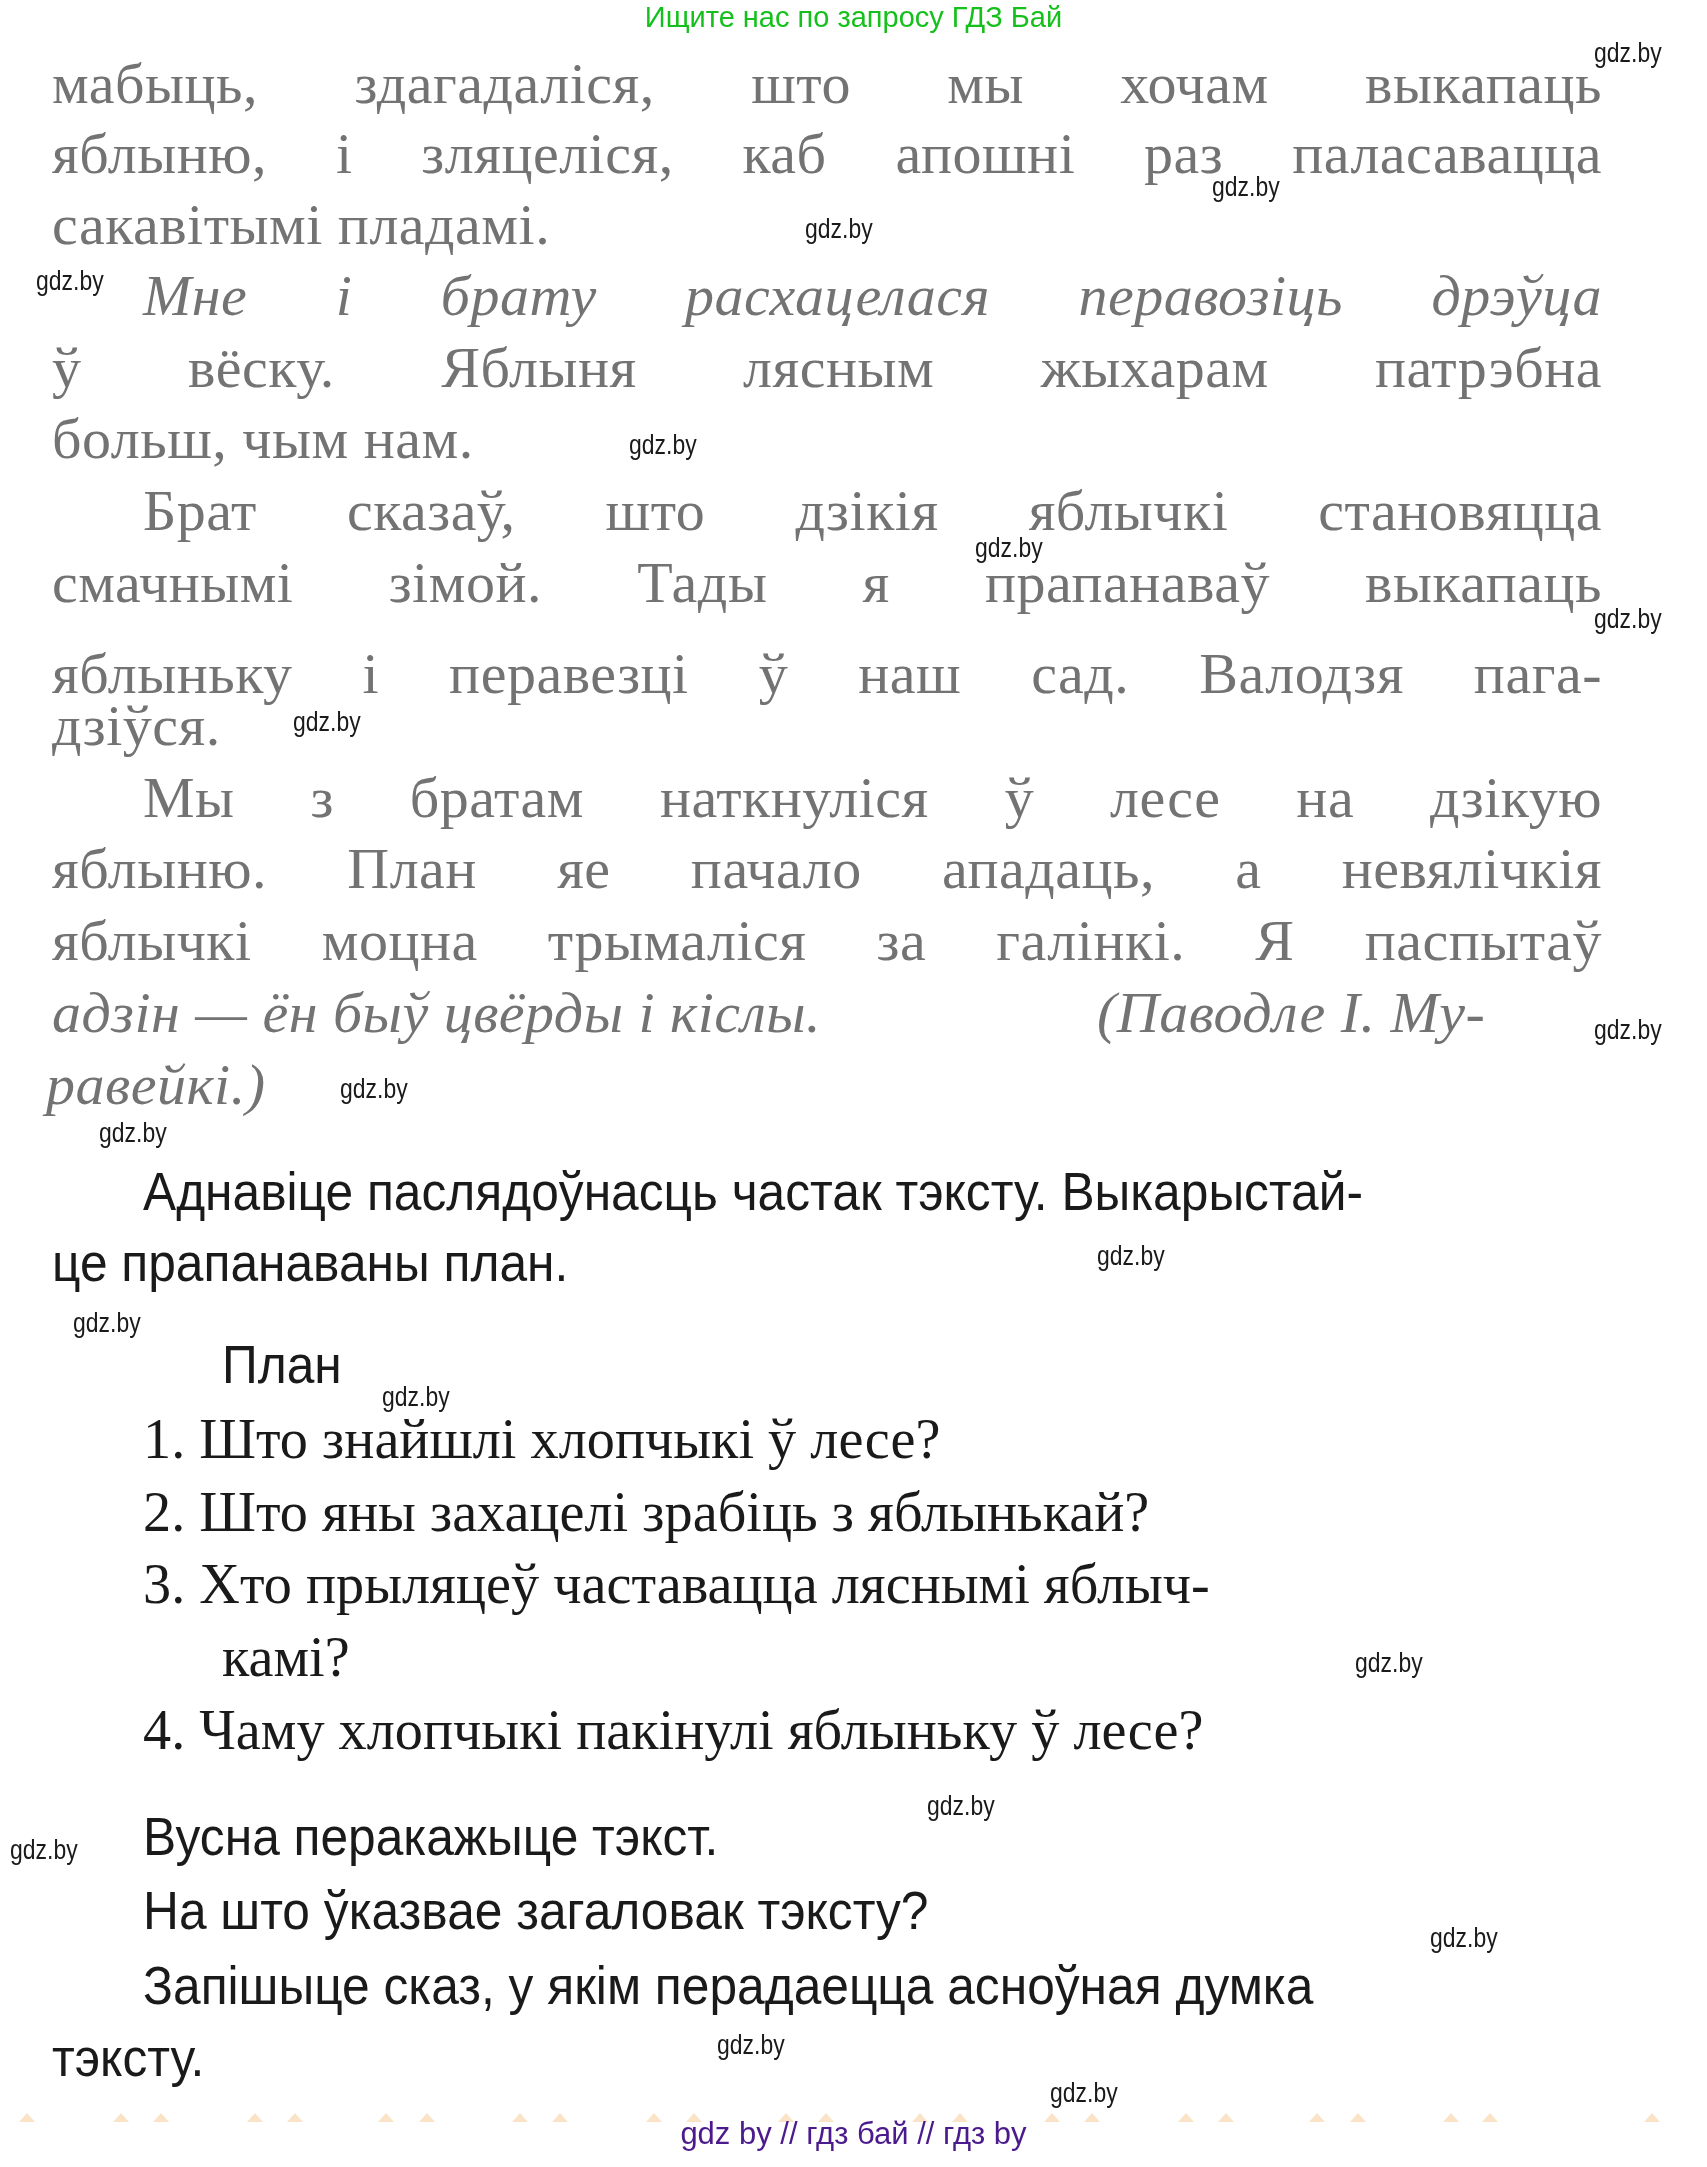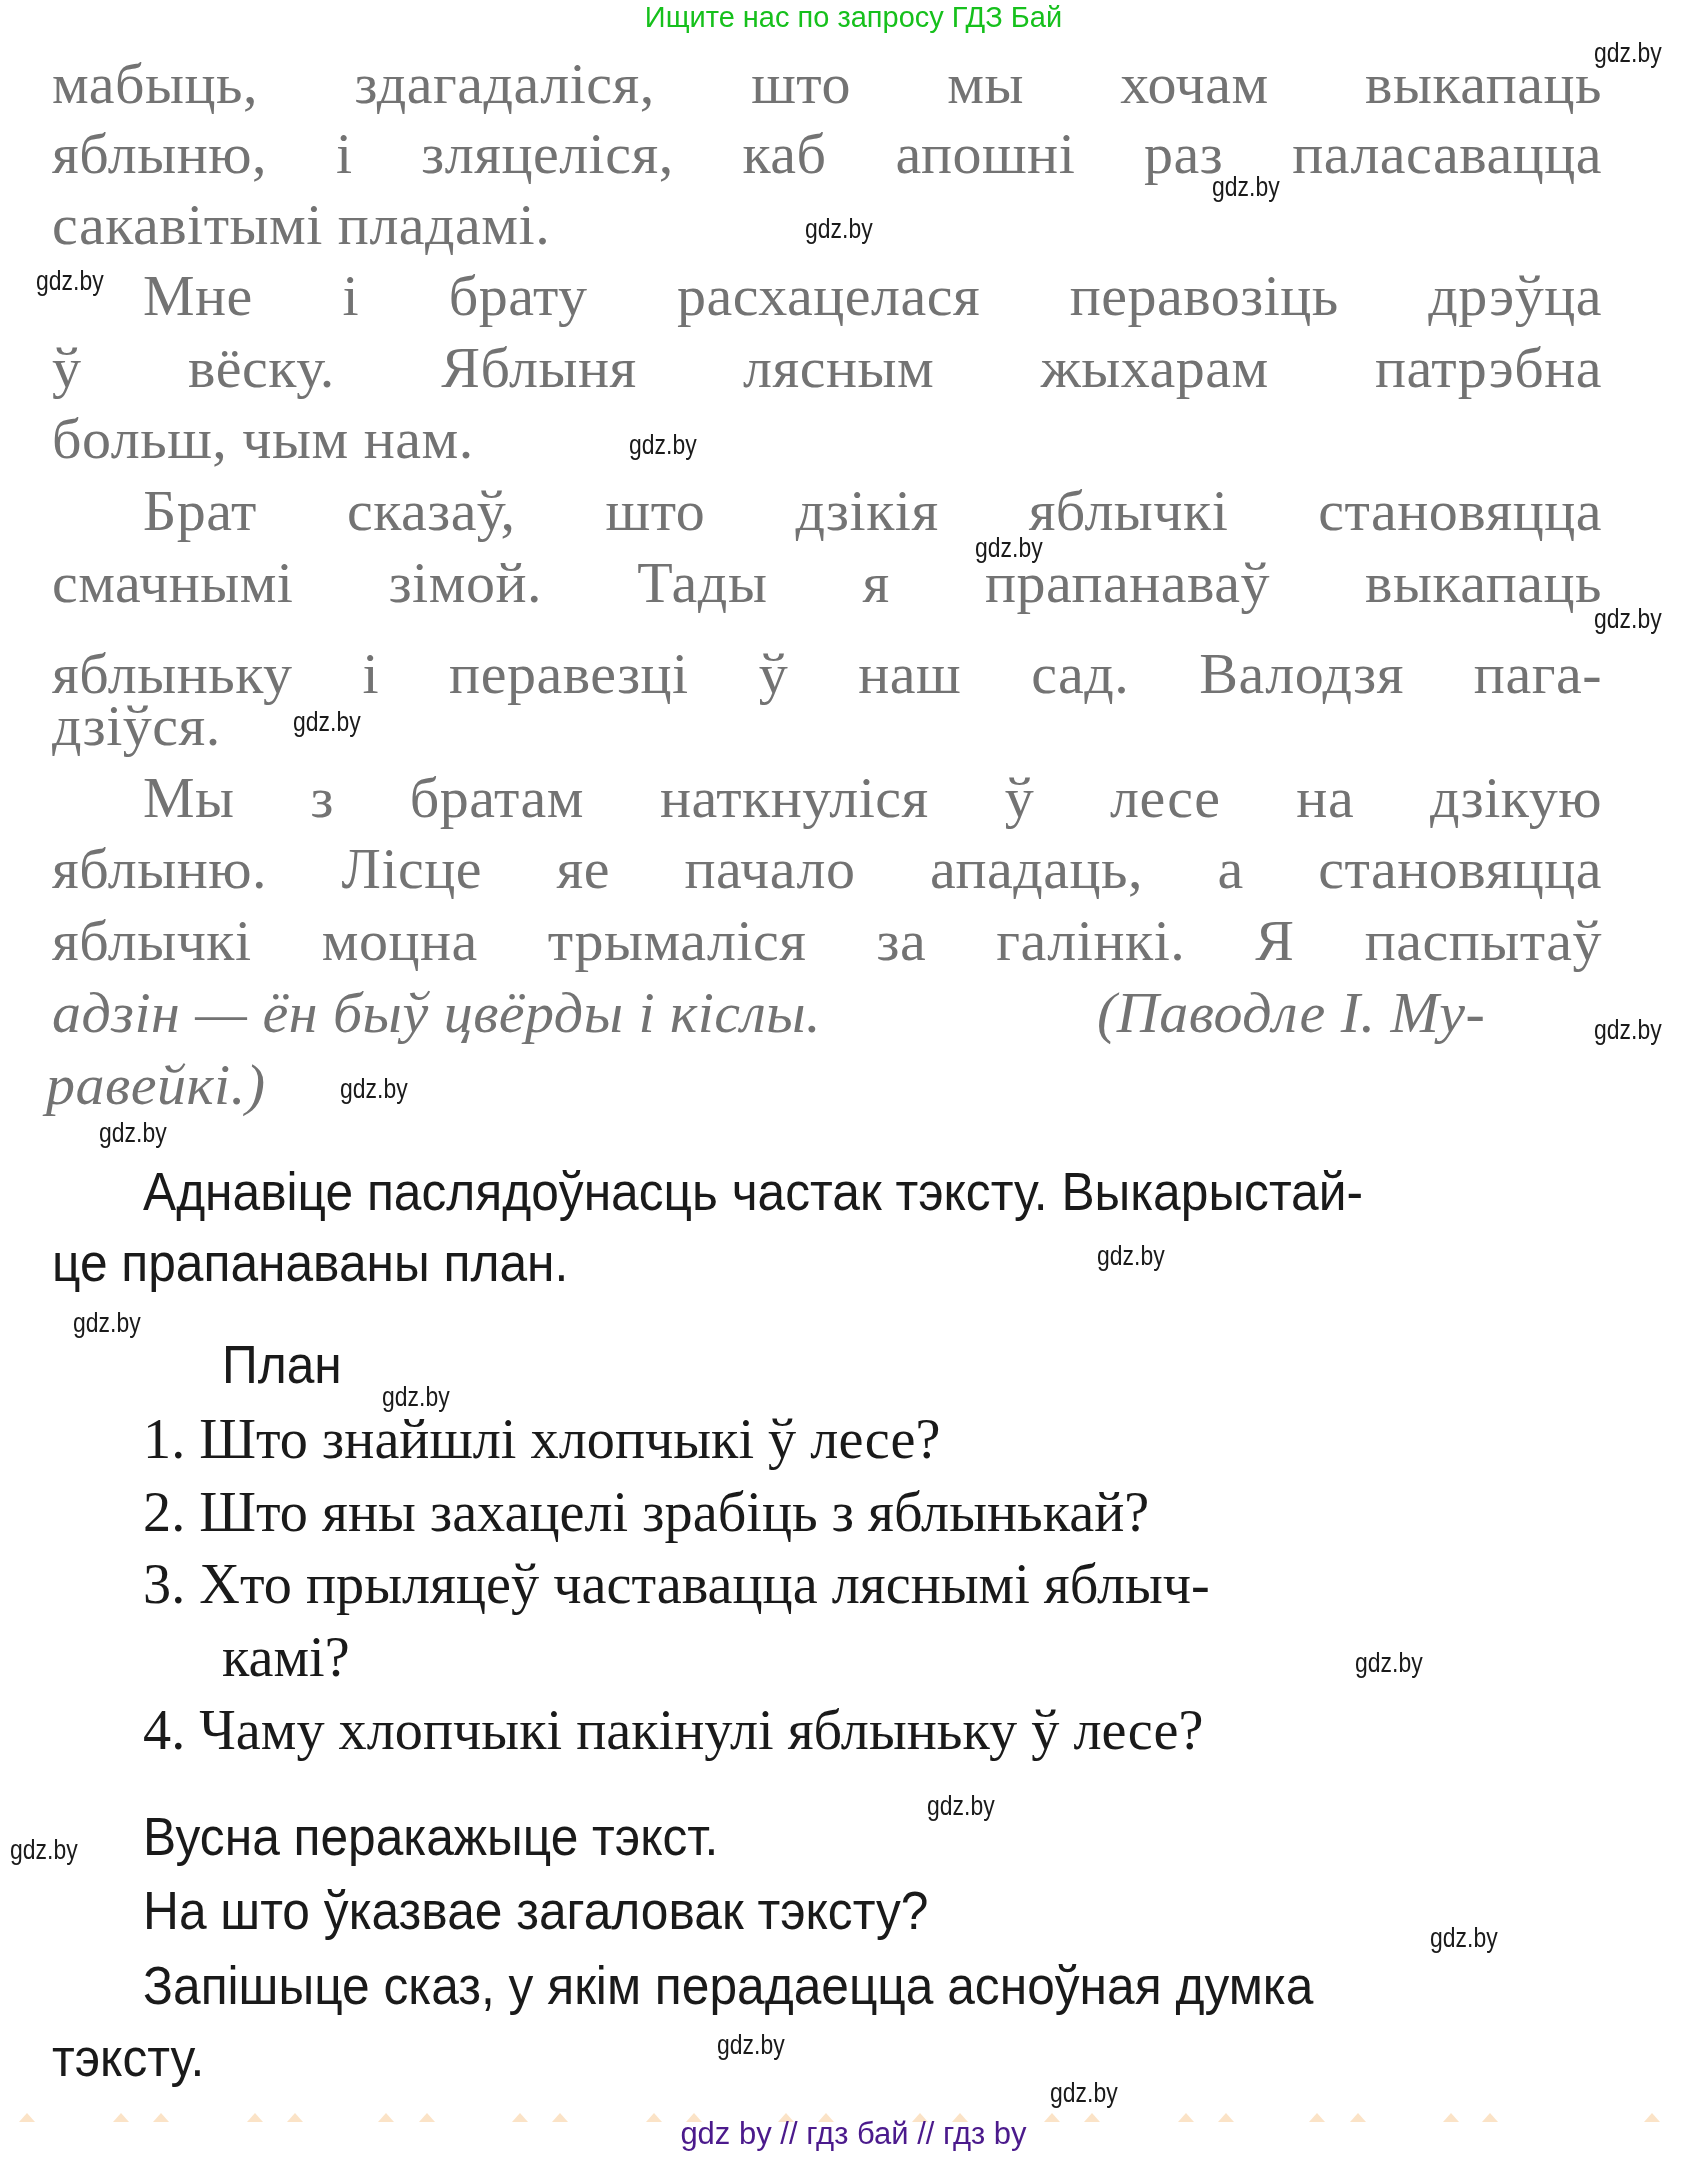--- a/index.html
+++ b/index.html
@@ -22,21 +22,21 @@
 <div class="abs top-banner">Ищите нас по запросу ГДЗ Бай</div>
 
 <div class="abs serif" style="left:52px; top:50px;">
     <span class="just">мабыць, здагадаліся, што мы хочам выкапаць</span>
   </div>
 <div class="abs serif" style="left:52px; top:120px;">
     <span class="just">яблыню, і зляцеліся, каб апошні раз паласавацца</span>
   </div>
 <div class="abs serif" style="left:52px; top:191px;">сакавітымі пладамі.</div>
 
-<div class="abs serif" style="left:143px; top:262px;">
+<div class="abs serif" style="left:143px; top:262px;font-style:italic;">
     <span class="just" style="width:1459px;">Мне і брату расхацелася перавозіць дрэўца</span>
   </div>
 <div class="abs serif" style="left:52px; top:334px;">
     <span class="just">ў вёску. Яблыня лясным жыхарам патрэбна</span>
   </div>
 <div class="abs serif" style="left:52px; top:405px;">больш, чым нам.</div>
 
 <div class="abs serif" style="left:143px; top:477px;">
     <span class="just" style="width:1459px;">Брат сказаў, што дзікія яблычкі становяцца</span>
   </div>
@@ -45,21 +45,21 @@
   </div>
 <div class="abs serif" style="left:52px; top:620px;margin-top:20px;">
     <span class="just">яблыньку і перавезці ў наш сад. Валодзя пага-</span>
   </div>
 <div class="abs serif" style="left:52px; top:692px;font-family:Liberation Serif, serif;">дзіўся.</div>
 
 <div class="abs serif" style="left:143px; top:764px;">
     <span class="just" style="width:1459px;">Мы з братам наткнуліся ў лесе на дзікую</span>
   </div>
 <div class="abs serif" style="left:52px; top:835px;">
-    <span class="just">яблыню. Лісце яе пачало ападаць, а становяцца</span>
+    <span class="just">яблыню. План яе пачало ападаць, а невялічкія</span>
   </div>
 <div class="abs serif" style="left:52px; top:907px;">
     <span class="just">яблычкі моцна трымаліся за галінкі. Я паспытаў</span>
   </div>
 <div class="abs serif" style="left:52px; top:979px;font-style:italic;">адзін — ён быў цвёрды і кіслы.</div>
 <div class="abs serif ital" style="left:1097px; top:979px;">(Паводле І. Му-</div>
 <div class="abs serif ital" style="left:46px; top:1051px;">равейкі.)</div>
 
 <div class="abs sans" style="left:143px; top:1160px;">Аднавіце паслядоўнасць частак тэксту. Выкарыстай-</div>
 <div class="abs sans" style="left:52px; top:1231px;">це прапанаваны план.</div>

